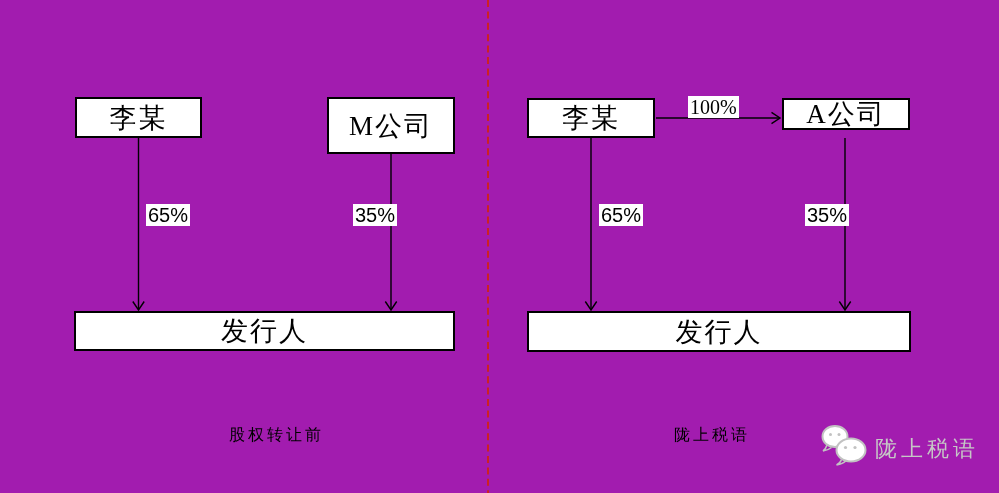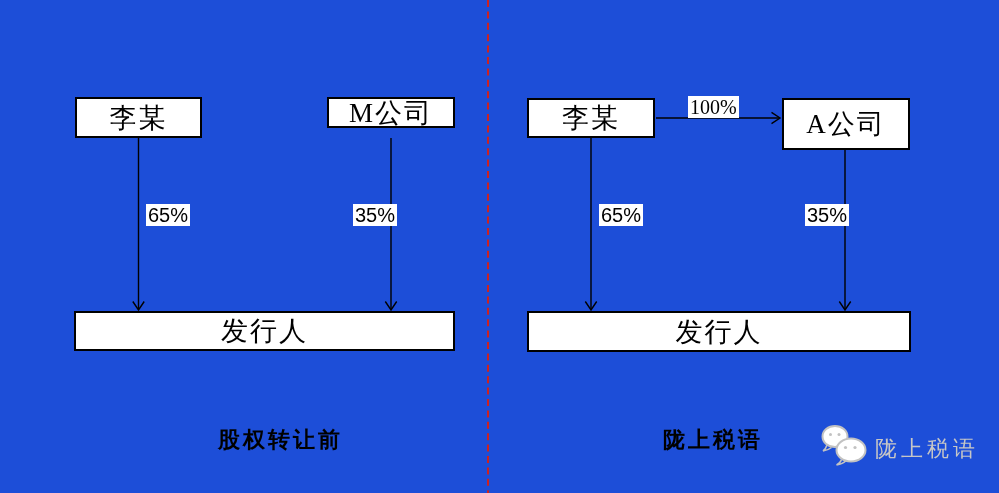--- a/index.html
+++ b/index.html
@@ -1,21 +1,21 @@
 <!DOCTYPE html>
 <html><head>
 <meta charset="utf-8">
 <style>
   * { margin: 0; padding: 0; box-sizing: border-box; }
   html, body { background: #ffffff; }
   .canvas {
     position: relative;
     width: 999px;
     height: 493px;
-    background: #1d4ed8;
+    background: #a21caf;
     overflow: hidden;
     font-family: "Liberation Serif", "DejaVu Serif", serif;
   }
   .connectors {
     position: absolute;
     left: 0; top: 0;
     width: 999px; height: 493px;
   }
   .node {
     position: absolute;
@@ -33,26 +33,27 @@
     position: absolute;
     font-family: "Liberation Sans", "DejaVu Sans", sans-serif;
     font-size: 20px;
     color: #000000;
     background: #ffffff;
     line-height: 1;
     padding: 1px 2px;
   }
   .caption {
     position: absolute;
-    font-size: 22px;
-    font-weight: bold;
+    font-size: 16px;
+    font-weight: normal;
     color: #000000;
     letter-spacing: 3px;
     font-family: "Liberation Serif", "DejaVu Serif", serif;
     white-space: nowrap;
+    margin-left: 11px;
   }
   .watermark {
     position: absolute;
     left: 820px;
     top: 423px;
     display: flex;
     align-items: center;
   }
   .watermark .wm-text {
     font-size: 22px;
@@ -94,34 +95,34 @@
 
     <g>
       <line x1="845" y1="138" x2="845" y2="309"></line>
       <polyline points="839.3,301.5 845,310 850.7,301.5"></polyline>
     </g>
   </svg>
 
   <div class="node" style="left:75px; top:97px; width:127px; height:41px;">
     <span>李某</span>
   </div>
-  <div class="node" style="left:327px; top:97px; width:128px; height:31px;">
+  <div class="node" style="left:327px; top:97px; width:128px; height:57px;">
     <span>M公司</span>
   </div>
   <div class="node" style="left:74px; top:311px; width:381px; height:40px;">
     <span>发行人</span>
   </div>
 
   <span class="pct" style="left:146px; top:204px;">65%</span>
   <span class="pct" style="left:353px; top:204px;">35%</span>
 
   <div class="node" style="left:527px; top:98px; width:128px; height:40px;">
     <span>李某</span>
   </div>
-  <div class="node" style="left:782px; top:98px; width:128px; height:52px;">
+  <div class="node" style="left:782px; top:98px; width:128px; height:32px;">
     <span>A公司</span>
   </div>
   <div class="node" style="left:527px; top:311px; width:384px; height:41px;">
     <span>发行人</span>
   </div>
 
   <span class="pct" style="left:688px; top:96px;font-family:Liberation Serif, serif;">100%</span>
   <span class="pct" style="left:599px; top:204px;">65%</span>
   <span class="pct" style="left:805px; top:204px;">35%</span>
 

